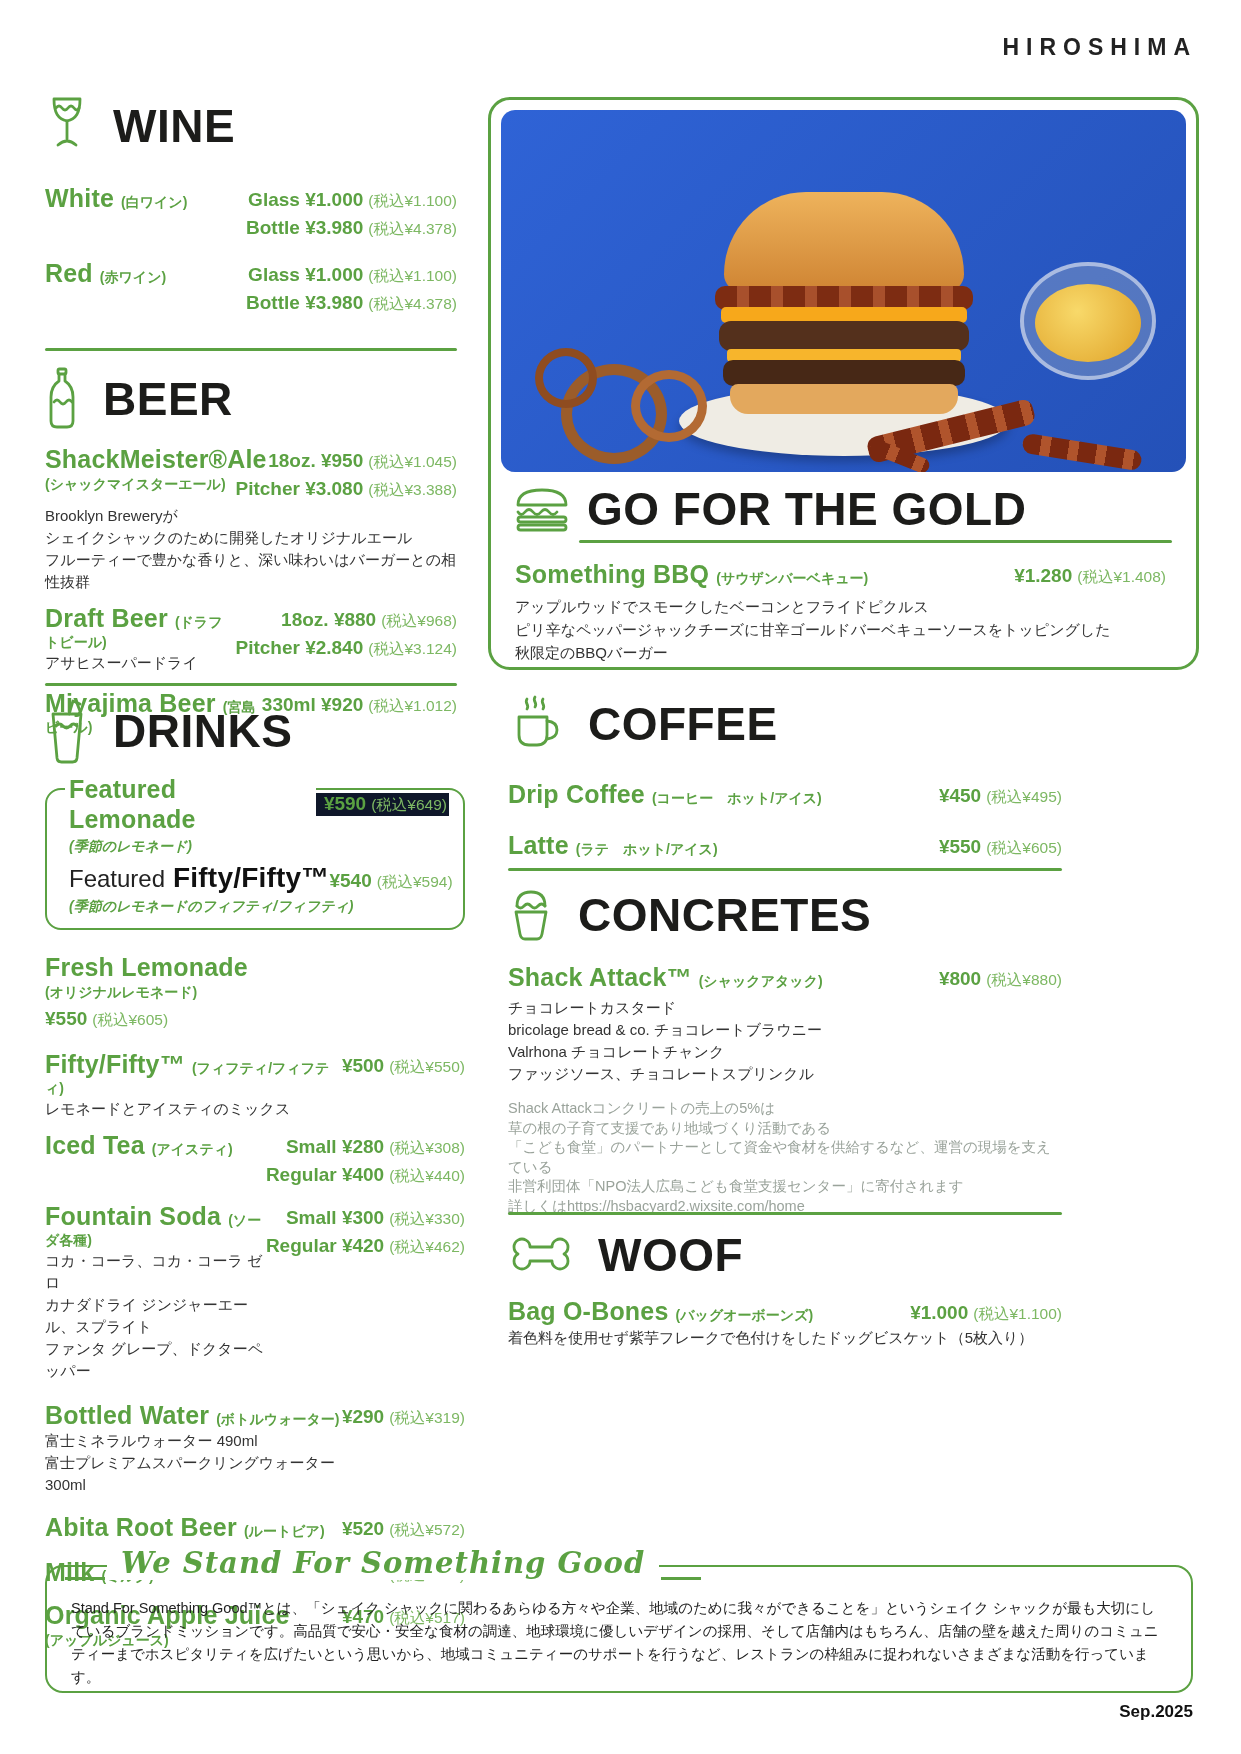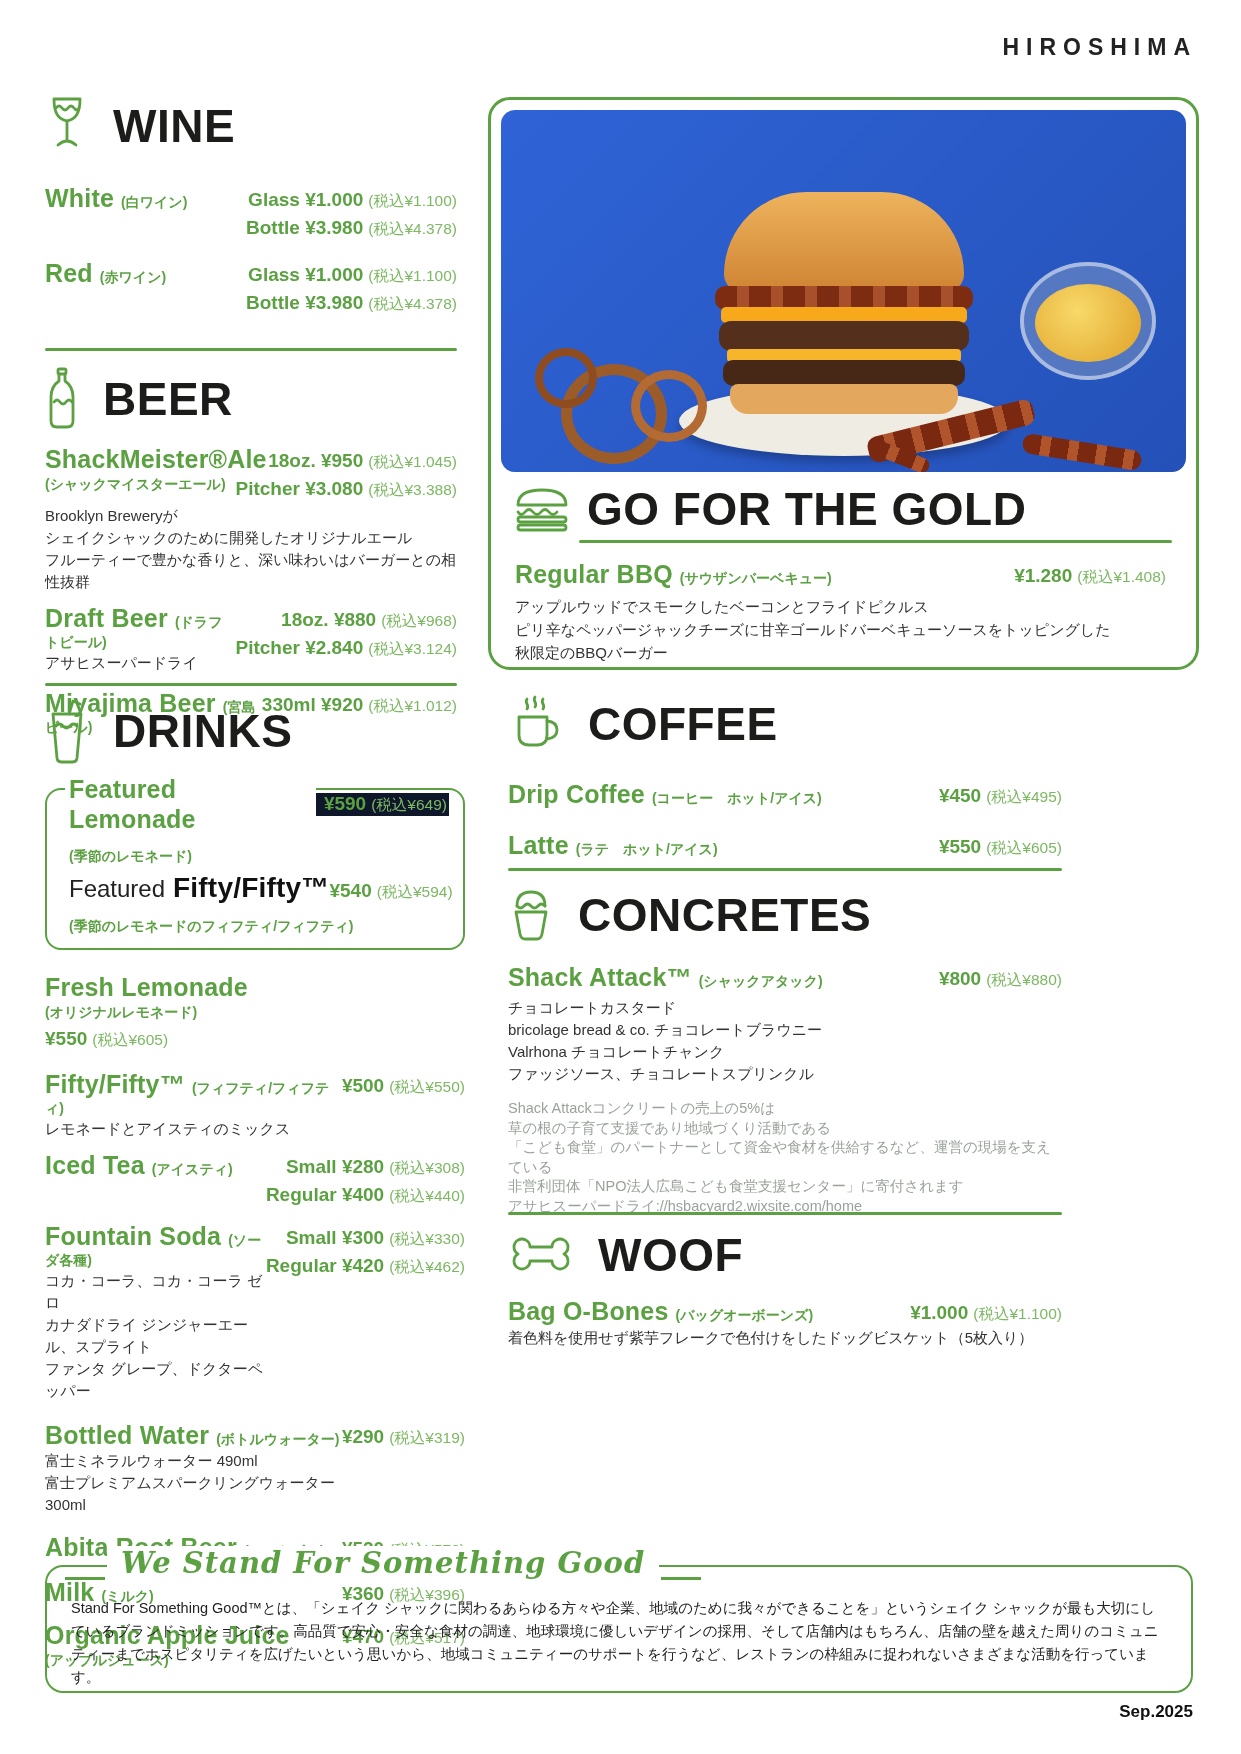--- a/index.html
+++ b/index.html
@@ -39,21 +39,21 @@
 
   .rule-1 { left:45px; top:348px; width:412px; }
   .rule-2 { left:45px; top:683px; width:412px; }
   .rule-3 { left:508px; top:868px; width:554px; }
   .rule-4 { left:508px; top:1212px; width:554px; }
 
   .featured-box { border:2.5px solid #5ba142; border-radius:16px; padding:0 14px 12px 10px; }
   .featured-title-row { display:flex; align-items:center; margin-top:-16px; }
   .featured-title-row .nm { background:#fff; padding:0 8px 0 4px; margin-left:8px; }
   .featured-title-row .price-inline { background:#0f172a; padding:0 2px 0 8px; white-space:nowrap; }
-  .featured-jp { padding-left:12px; margin-top:12px; }
+  .featured-jp { padding-left:12px; margin-top:2px;font-style:italic; }
   .featured-row2 { display:flex; align-items:baseline; margin-top:6px; padding-left:12px; }
   .f-prefix { font-size:24px; color:#222; }
   .f-name { font-size:28px; font-weight:900; color:#111; margin-left:8px; letter-spacing:.2px; }
   .featured-row2 .price-inline { margin-left:auto; white-space:nowrap; }
 
   
   .gold-box { left:488px; top:97px; width:711px; height:573px; border:3px solid #5ba142; border-radius:22px; padding:10px; box-sizing:border-box; }
   .photo { position:relative; height:362px; border-radius:14px; overflow:hidden; background:linear-gradient(135deg,#2f63d6,#2451b8); }
   .plate { position:absolute; left:50%; bottom:16px; transform:translateX(-50%); width:330px; height:70px; background:#efece4; border-radius:50%; box-shadow:0 6px 10px rgba(0,0,0,.25); }
   .burger { position:absolute; left:50%; bottom:58px; transform:translateX(-50%); display:flex; flex-direction:column; align-items:center; }
@@ -333,21 +333,21 @@
           <path d="M5 26 q3 5 7 0 t8 0 t8 0 t8 0 t8 0"></path>
           <rect x="5" y="31" width="48" height="5" rx="2.5"></rect>
           <rect x="5" y="39" width="48" height="5" rx="2.5"></rect>
         </svg>
       </span>
       <span class="sec-title">GO FOR THE GOLD</span>
     </div>
     <div class="gold-underline"></div>
     <div class="gold-item">
       <div class="gold-row">
-        <div><span class="nm">Regular BBQ</span><span class="jp">(サウザンバーベキュー)</span></div>
+        <div><span class="nm">Something BBQ</span><span class="jp">(サウザンバーベキュー)</span></div>
         <div class="mi-right">
             <div class="pl"><span class="pb">¥1.280</span><span class="pt">(税込¥1.408)</span></div>
           </div>
       </div>
       <div class="desc">
         <span>アップルウッドでスモークしたベーコンとフライドピクルス</span>
         <span>ピリ辛なペッパージャックチーズに甘辛ゴールドバーベキューソースをトッピングした</span>
         <span>秋限定のBBQバーガー</span>
       </div>
     </div>
@@ -403,21 +403,21 @@
       <span>チョコレートカスタード</span>
       <span>bricolage bread &amp; co. チョコレートブラウニー</span>
       <span>Valrhona チョコレートチャンク</span>
       <span>ファッジソース、チョコレートスプリンクル</span>
     </div>
     <div class="note" style="margin-top:14px;">
       <span>Shack Attackコンクリートの売上の5%は</span>
       <span>草の根の子育て支援であり地域づくり活動である</span>
       <span>「こども食堂」のパートナーとして資金や食材を供給するなど、運営の現場を支えている</span>
       <span>非営利団体「NPO法人広島こども食堂支援センター」に寄付されます</span>
-      <span>アサヒスーパードライ://hsbacyard2.wixsite.com/home</span>
+      <span>詳しくはhttps://hsbacyard2.wixsite.com/home</span>
     </div>
   </div>
 
   <div class="rule rule-4"></div>
 
   <div class="abs sec-woof">
     <div class="sec-head">
       <span class="icon">
         <svg width="66" height="42" viewBox="0 0 66 42">
           <path d="M22 13 A8 8 0 1 0 10 20 A8 8 0 1 0 22 27 L44 27 A8 8 0 1 0 56 20 A8 8 0 1 0 44 13 Z"></path>

